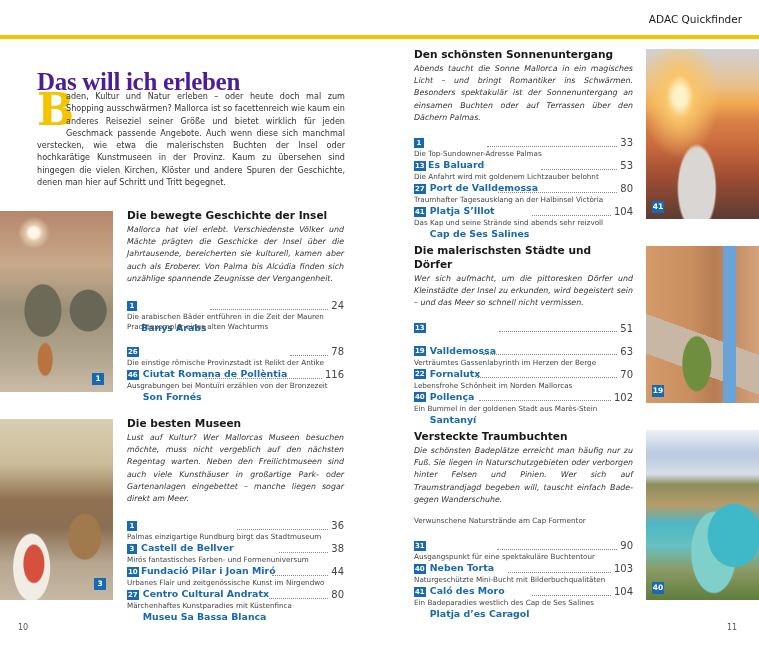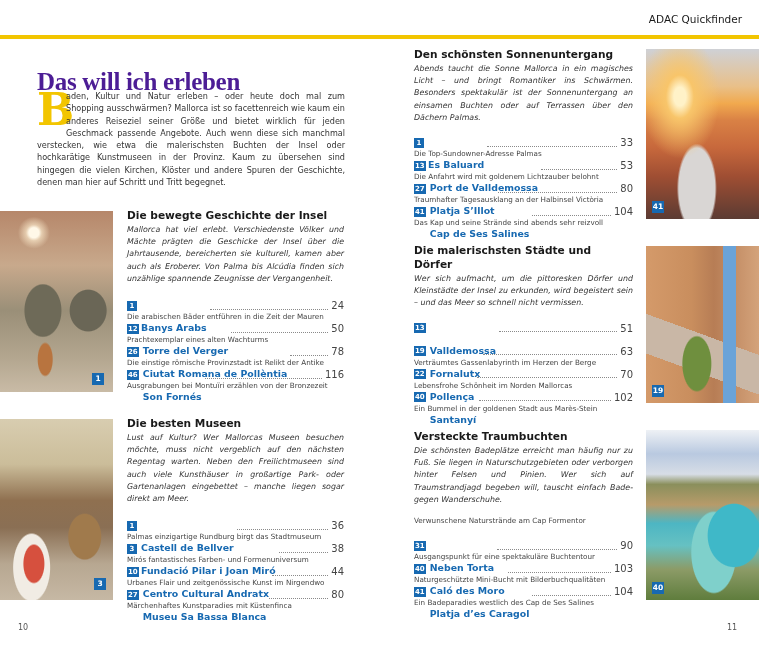--- a/index.html
+++ b/index.html
@@ -93,26 +93,20 @@
     <div class="entry">
         <div class="row">
           <span class="badge">1</span>
           <span class="name">Banys Arabs</span>
           <span class="dots"></span>
           <span class="page">24</span>
         </div>
         <div class="desc">Die arabischen Bäder entführen in die Zeit der Mauren</div>
       </div>
     <div class="entry">
-        <div class="row">
-          <span class="badge">12</span>
-          <span class="name">Torre del Verger</span>
-          <span class="dots"></span>
-          <span class="page">50</span>
-        </div>
         <div class="desc">Prachtexemplar eines alten Wachturms</div>
       </div>
     <div class="entry">
         <div class="row">
           <span class="badge">26</span>
           <span class="name">Ciutat Romana de Pollèntia</span>
           <span class="dots"></span>
           <span class="page">78</span>
         </div>
         <div class="desc">Die einstige römische Provinzstadt ist Relikt der Antike</div>

